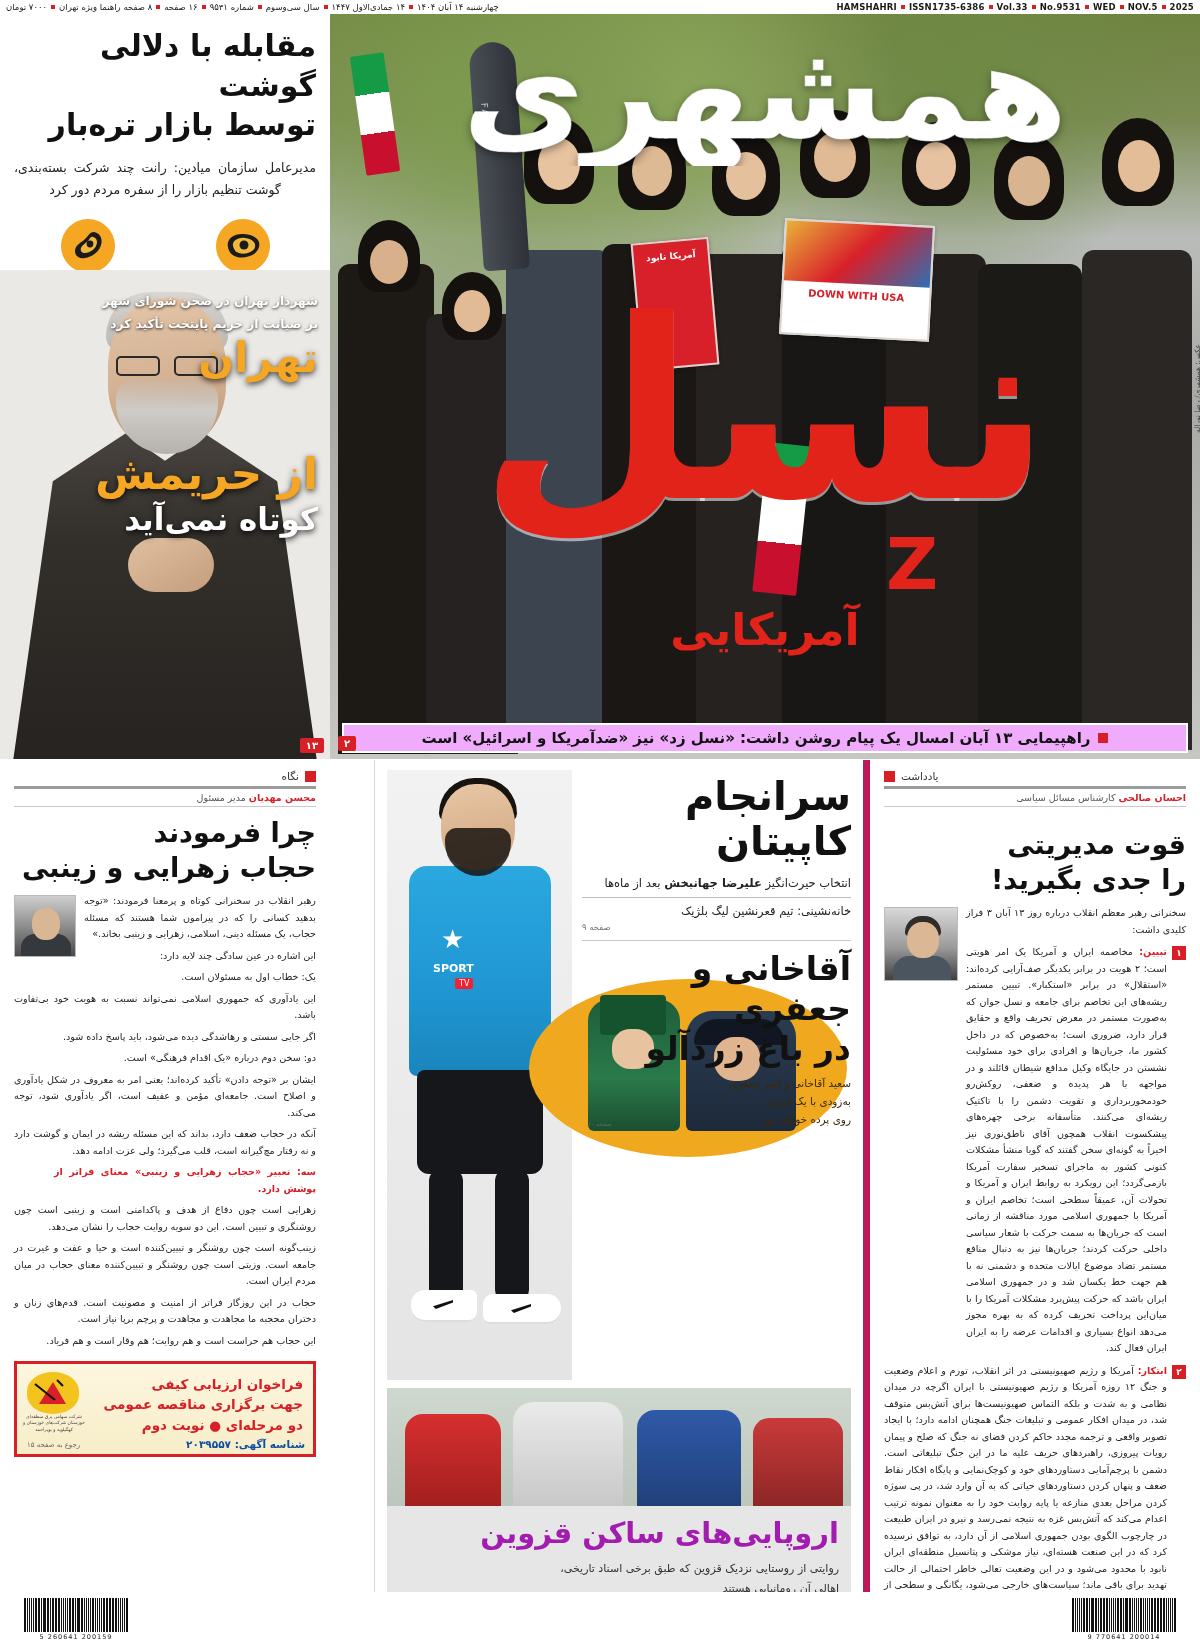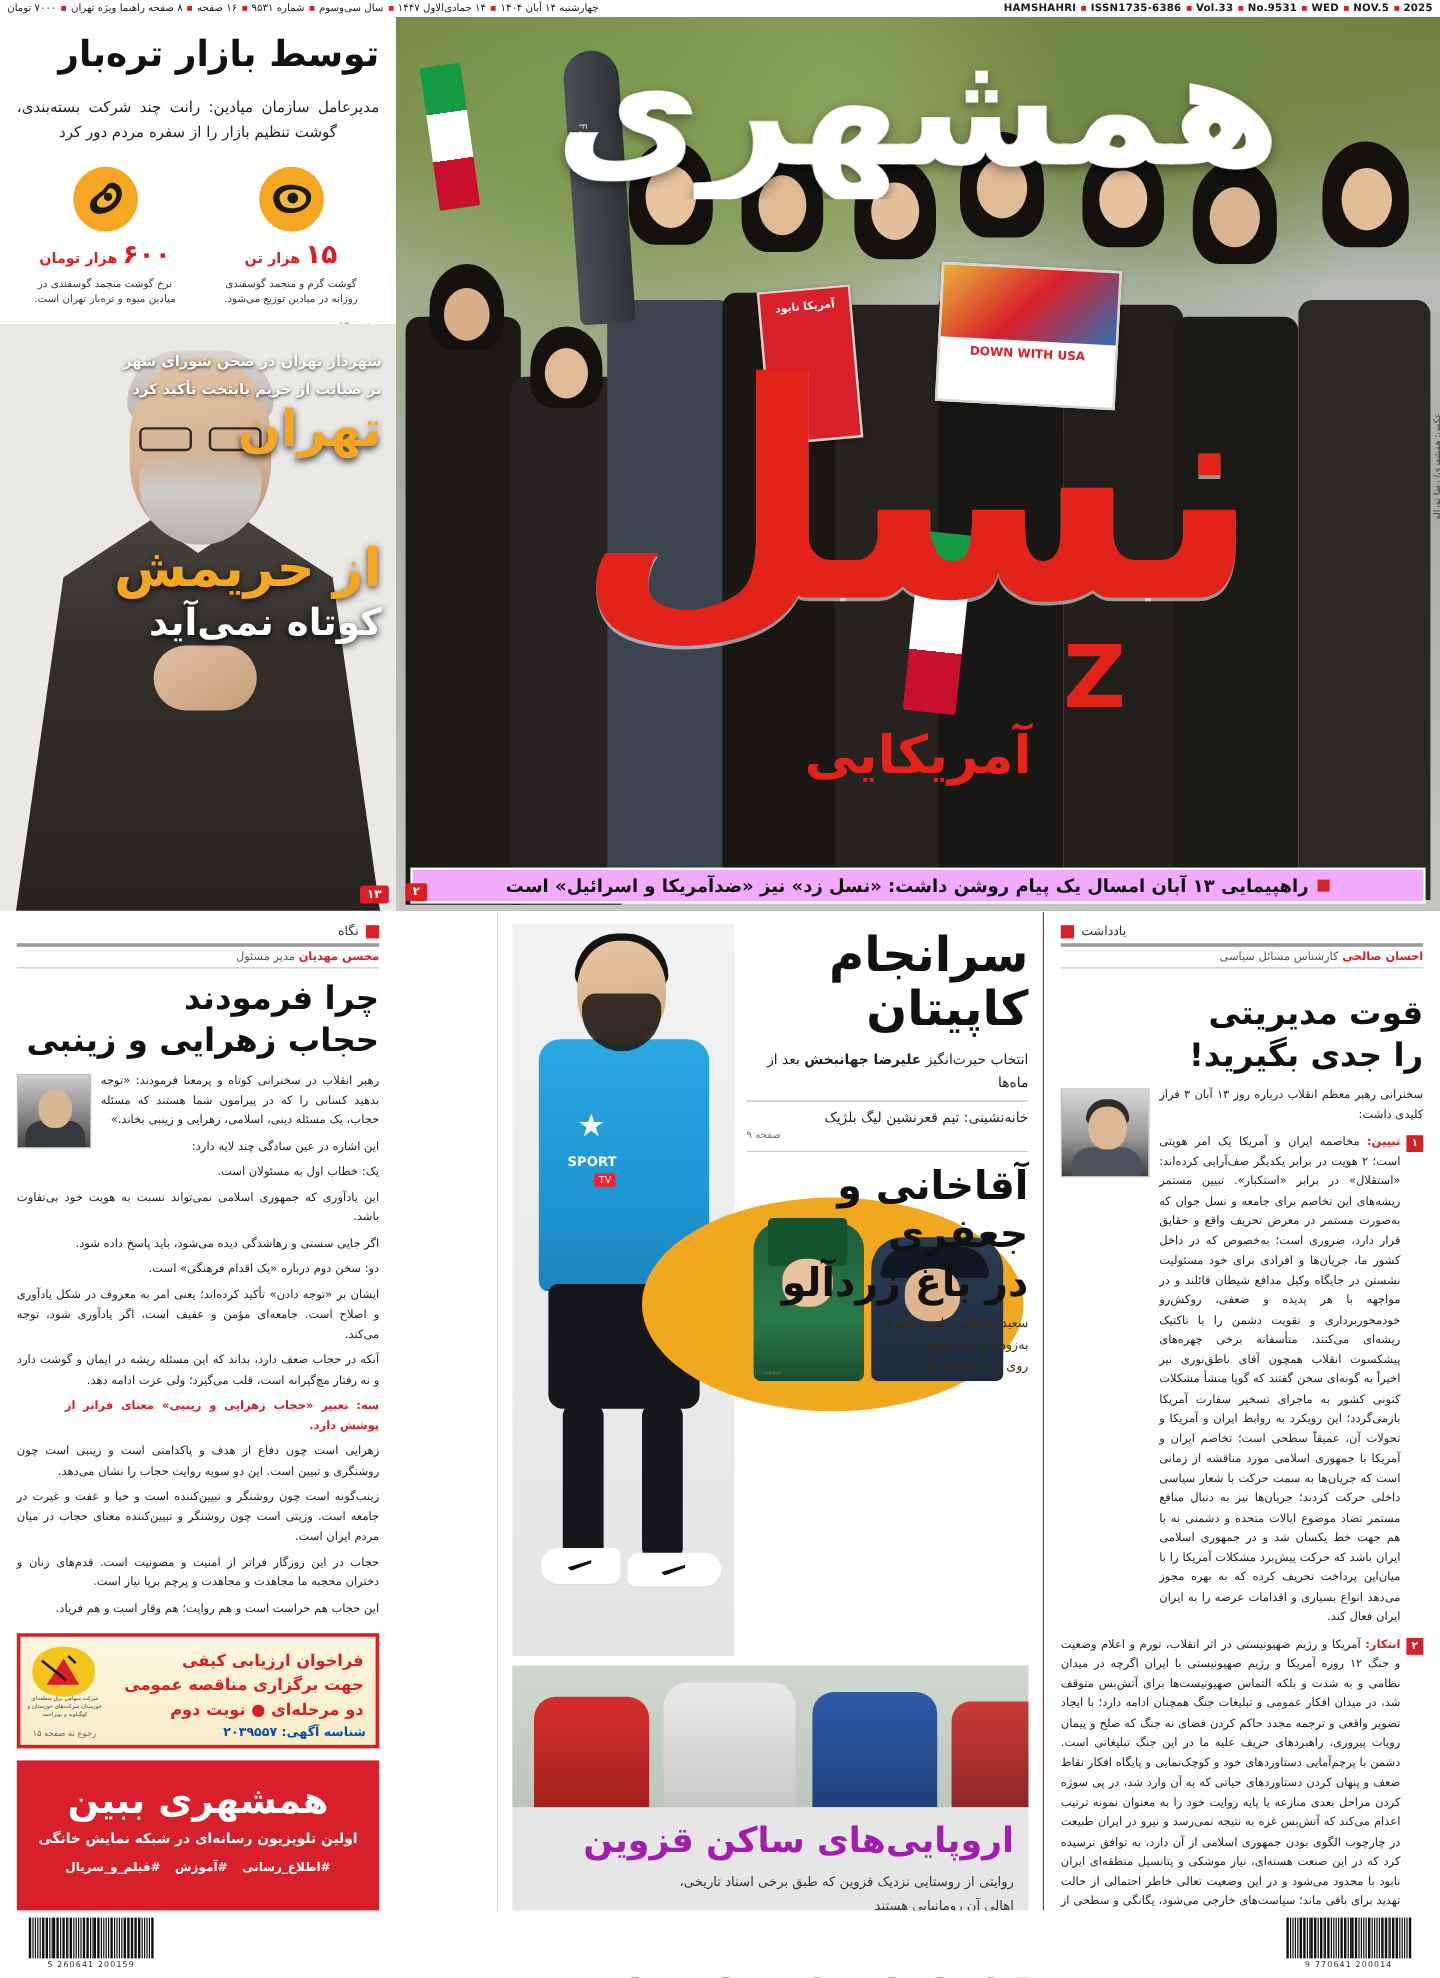--- a/index.html
+++ b/index.html
@@ -177,21 +177,21 @@
   }
   .hero-caption .kicker { width:10px; height:10px; background:#d81f26; margin-left:8px;}
   .photo-credit {
     position:absolute; right:-2px; top:330px; font-size:7.5px; color:#444;
     writing-mode:vertical-rl; transform:rotate(180deg);
   }
 
   
   .lower { position:absolute; top:760px; left:0; width:1200px; height:832px; }
   .col-left { position:absolute; top:0; right:870px; width:330px; height:832px; padding:10px 14px; }
-  .col-mid  { position:absolute; top:0; right:330px; width:456px; height:832px; padding:10px 12px; border-right:1px solid #be185d; border-left:1px solid #d9d9d9;}
+  .col-mid  { position:absolute; top:0; right:330px; width:496px; height:832px; padding:10px 12px; border-right:7px solid #be185d; border-left:1px solid #d9d9d9;}
   .col-right{ position:absolute; top:0; right:0; width:330px; height:832px; padding:10px 14px; }
 
   .sec-label { display:flex; align-items:center; justify-content:flex-start; gap:6px; font-size:10.5px; color:#333; }
   .sec-label .sq { width:11px; height:11px; background:#d81f26; display:inline-block;}
   .rule { height:3px; background:#9b9b9b; margin:4px 0 3px; }
   .rule-thin { height:1px; background:#c9c9c9; margin:3px 0 6px; }
   .byline { font-size:9.5px; color:#555; }
   .byline b { color:#d81f26; }
 
   .h-left {
@@ -367,20 +367,21 @@
       <span>۱۶ صفحه</span>
       <span class="sq"></span>
       <span>۸ صفحه راهنما ویژه تهران</span>
       <span class="sq"></span>
       <span>۷۰۰۰ تومان</span>
     </div>
   </div>
 
   <div class="left-top">
     <div class="lt-head">
+      <div>مقابله با دلالی گوشت</div>
       <div>توسط بازار تره‌بار</div>
     </div>
     <div class="lt-deck">مدیرعامل سازمان میادین: رانت چند شرکت بسته‌بندی، گوشت تنظیم بازار را از سفره مردم دور کرد</div>
 
     <div class="stats-row">
       <div class="stat">
         <div class="circle">
           <svg width="38" height="30" viewBox="0 0 38 30" aria-hidden="true">
             <path d="M4 16 C2 8 10 2 20 3 C31 4 37 9 35 16 C33 24 22 28 13 26 C7 24 5 21 4 16 Z" fill="#1b1b1b"></path>
             <path d="M9 15 C8 10 14 6 21 7 C29 8 32 12 31 16 C30 21 21 24 15 22 C11 21 10 18 9 15 Z" fill="#f0b93a"></path>
@@ -562,36 +563,20 @@
           <div class="l2">جهت برگزاری مناقصه عمومی</div>
           <div class="l3">دو مرحله‌ای ● نوبت دوم</div>
         </div>
         <div class="code">
           <span>شناسه آگهی:</span>
           <span>۲۰۳۹۵۵۷</span>
         </div>
         <div class="refer">رجوع به صفحه ۱۵</div>
       </div>
 
-      <div class="ad-tv">
-        <div class="t1">همشهری ببین</div>
-        <div class="t2">اولین تلویزیون رسانه‌ای در شبکه نمایش خانگی</div>
-        <div class="tags">
-          <span>#اطلاع_رسانی</span>
-          <span>#آموزش</span>
-          <span>#فیلم_و_سریال</span>
-        </div>
-        <div class="brand">
-          <div class="bn">
-            <div>HAMSHAHRI</div>
-            <div>NEWSPAPER</div>
-          </div>
-          <span class="tv">TV</span>
-        </div>
-      </div>
     </div>
 
     <div class="col-mid">
       <div class="mid-top">
         <div class="mid-head-area">
           <div class="h-mid-1">سرانجام کاپیتان</div>
           <div class="sub-1">
             <span>انتخاب حیرت‌انگیز </span><b>علیرضا جهانبخش</b><span> بعد از ماه‌ها</span>
           </div>
           <div class="sub-2">خانه‌نشینی: تیم قعرنشین لیگ بلژیک</div>

